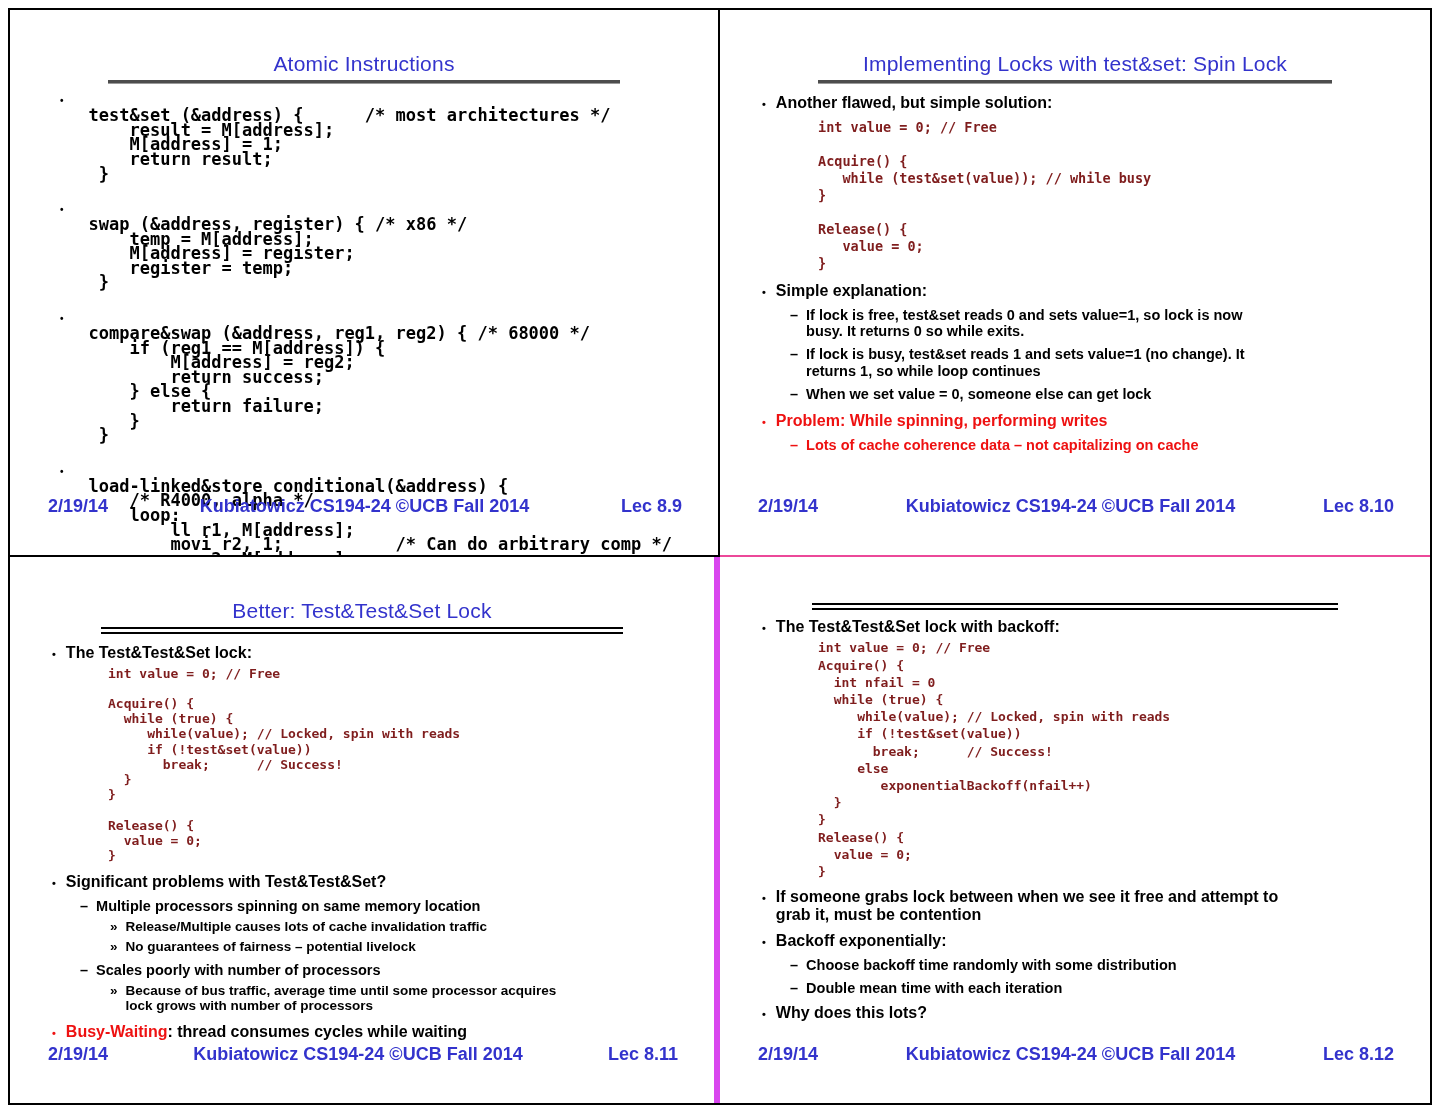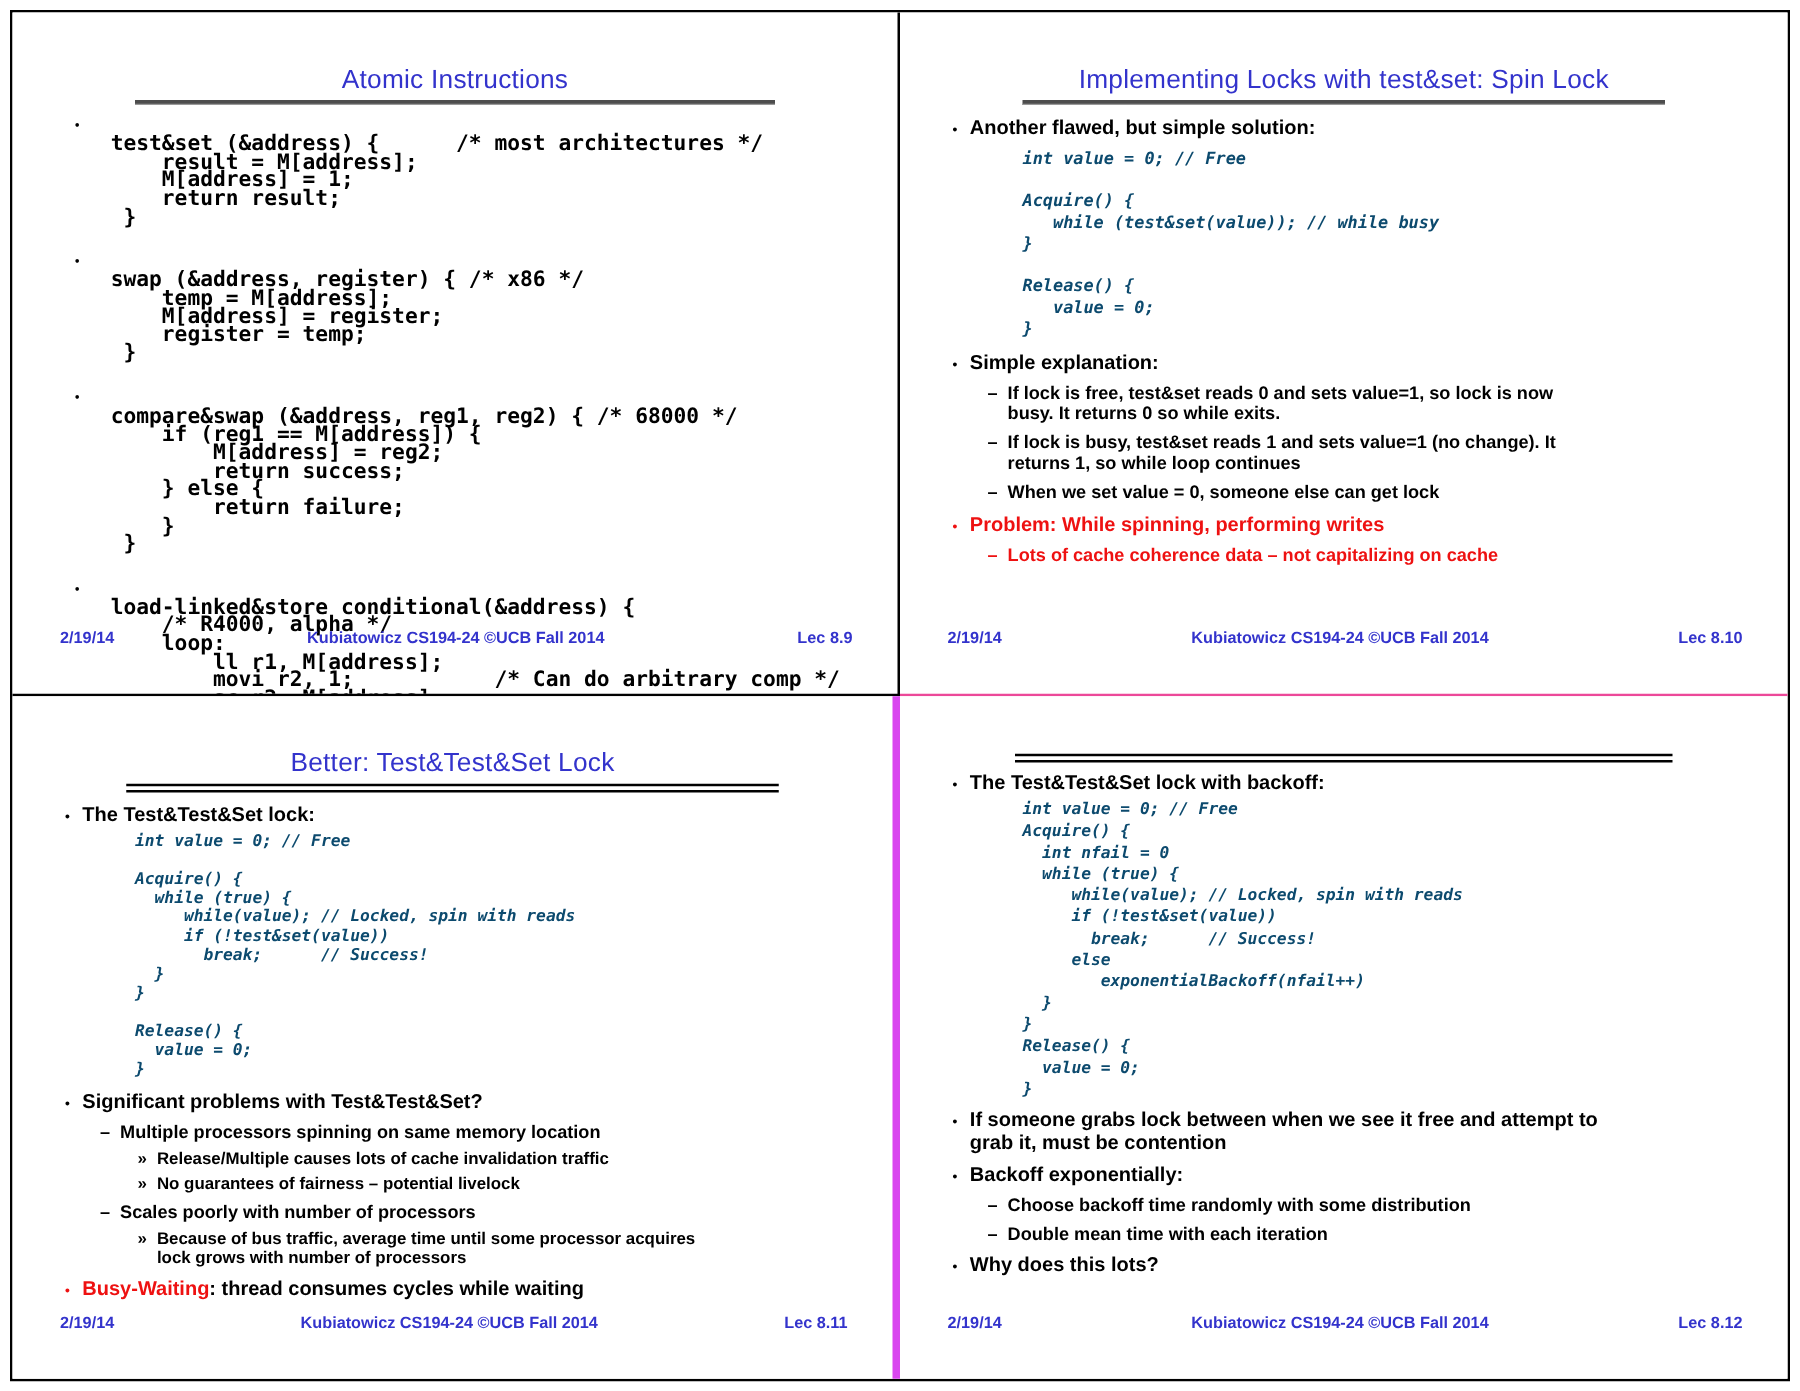--- a/index.html
+++ b/index.html
@@ -34,39 +34,39 @@
   .b1 .marker{font-size:11px;padding-top:4px;}
   .b2{margin:7px 0 2px 40px;font-size:14.5px;gap:8px;max-width:560px;}
   .b3{margin:5px 0 2px 70px;font-size:13.5px;gap:8px;max-width:545px;}
   .mw470{max-width:470px;}
   .mw520{max-width:520px;}
 
   .red{color:#ee1111;}
   .it{}
 
   pre.code{
-    margin:7px 0 7px 68px;color:#0c4a6e;
+    margin:7px 0 7px 68px;color:#7f1d1d;
     font-family:"DejaVu Sans Mono",monospace;font-weight:bold;
-    font-size:13.5px;line-height:17px;font-style:italic;
+    font-size:13.5px;line-height:17px;
   }
   .codeb{display:flex;gap:9px;margin:0 0 4px 20px;}
   .codeb .marker{font-size:10px;padding-top:3px;font-weight:bold;}
   .codeb pre{
     margin:16px;color:#000;
     font-family:"DejaVu Sans Mono",monospace;font-weight:bold;
     font-size:17px;line-height:14.6px;
   }
   .s2 pre.code{font-size:13px;line-height:15.2px;margin:4px 0 4px 68px;}
   .s3 pre.code{font-size:13px;line-height:17.2px;margin:4px 0 4px 68px;}
   .s3 .b1{margin-top:8px;}
 
   .footer{
     position:absolute;left:38px;right:36px;bottom:38px;
     display:flex;justify-content:space-between;align-items:baseline;
-    color:#3333cc;font-size:13px;font-weight:bold;
+    color:#3333cc;font-size:18px;font-weight:bold;
   }
 </style>
 </head>
 <body>
 
 <div class="page">
   <div class="frame">
 
     <section class="slide s0">
       <h2 class="title">Atomic Instructions</h2>

